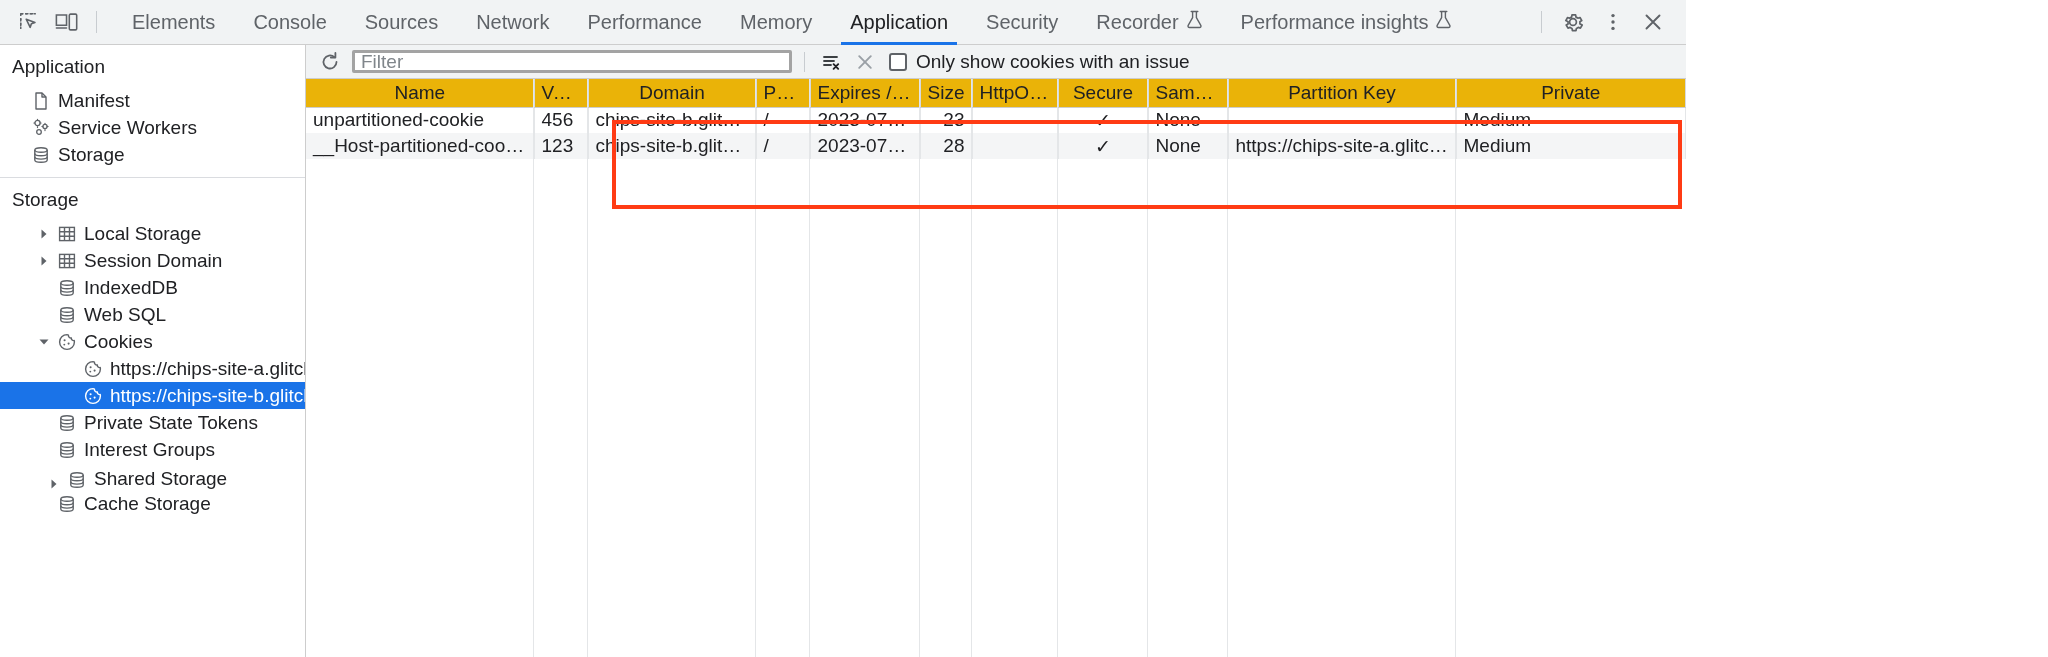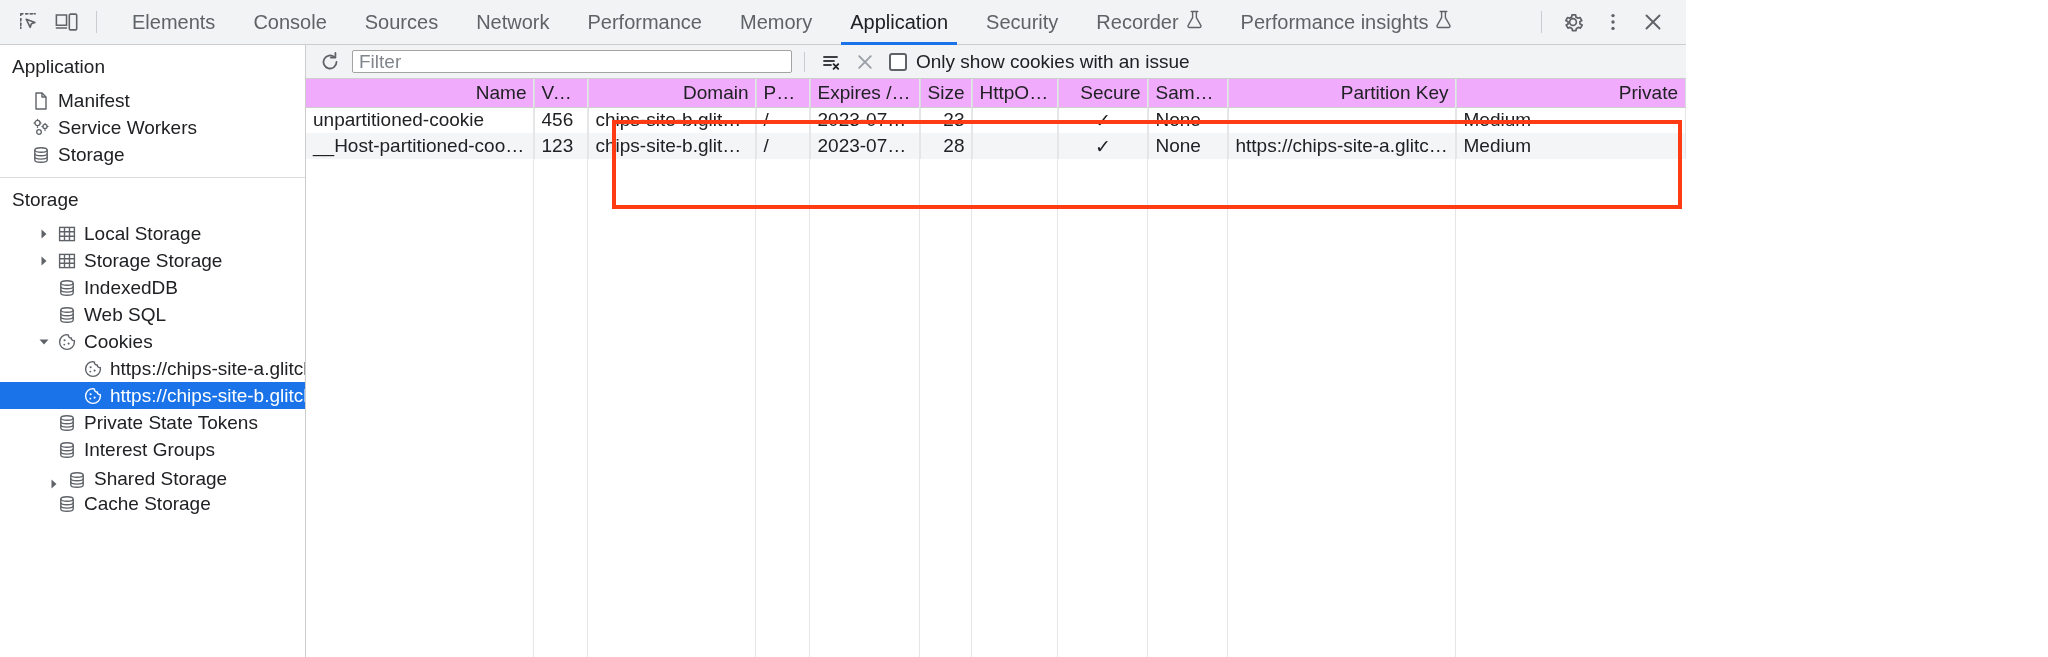--- a/index.html
+++ b/index.html
@@ -102,21 +102,21 @@
     gap: 6px;
   }
   .fb-icon {
     width: 28px; height: 26px;
     display: flex; align-items: center; justify-content: center;
     color: #5f6368;
   }
   .filter-input {
     flex: 0 1 440px;
     height: 23px;
-    border: 1px solid #a3a3a3;
+    border: 3px solid #a3a3a3;
     background: #ffffff;
     border-radius: 2px;
     display: flex; align-items: center;
     padding: 0 6px;
     margin-left: 2px;
   }
   .filter-input span { font-size: 19px; color: #80868b; }
   .fb-sep { width: 1px; height: 20px; background: #c8ccd0; margin: 0 6px; }
   .fb-check-wrap { display: flex; align-items: center; gap: 9px; margin-left: 4px; }
   .checkbox {
@@ -130,23 +130,23 @@
   
   .table-wrap { flex: 1; position: relative; min-height: 0; overflow: hidden; }
   table.cookies {
     width: 100%;
     border-collapse: collapse;
     table-layout: fixed;
     font-size: 19px;
     color: #202124;
   }
   table.cookies th {
-    background: #f0abfc;
+    background: #eab308;
     font-weight: normal;
-    text-align: right;
+    text-align: center;
     height: 28px;
     padding: 0 7px;
     border-right: 1px solid #d7dade;
     border-bottom: 1px solid #cdcdcd;
     white-space: nowrap;
     overflow: hidden;
     text-overflow: ellipsis;
   }
   table.cookies td {
     height: 26px;
@@ -321,21 +321,21 @@
               <svg width="10" height="12" viewBox="0 0 10 12">
                 <path d="M2.5 1.5l5 4.5-5 4.5z" fill="#5f6368"></path>
               </svg>
             </span>
             <span class="tree-icon">
               <svg width="20" height="20" viewBox="0 0 20 20">
                 <rect x="2.6" y="3.4" width="14.8" height="13.2" fill="none" stroke="#5f6368" stroke-width="1.4"></rect>
                 <path d="M2.6 7.8h14.8M2.6 12.2h14.8M7.5 3.4v13.2M12.5 3.4v13.2" stroke="#5f6368" stroke-width="1.4"></path>
               </svg>
             </span>
-            <span class="tree-label">Storage Storage</span>
+            <span class="tree-label">Session Domain</span>
           </div>
           <div class="tree-row" style="padding-left: 34px;">
             <span class="twisty"></span>
             <span class="tree-icon">
               <svg width="20" height="20" viewBox="0 0 20 20">
                 <ellipse cx="10" cy="5" rx="6.2" ry="2.3" fill="none" stroke="#5f6368" stroke-width="1.4"></ellipse>
                 <path d="M3.8 5v10c0 1.27 2.78 2.3 6.2 2.3s6.2-1.03 6.2-2.3V5" fill="none" stroke="#5f6368" stroke-width="1.4"></path>
                 <path d="M3.8 8.4c0 1.27 2.78 2.3 6.2 2.3s6.2-1.03 6.2-2.3M3.8 11.8c0 1.27 2.78 2.3 6.2 2.3s6.2-1.03 6.2-2.3" fill="none" stroke="#5f6368" stroke-width="1.4"></path>
               </svg>
             </span>

